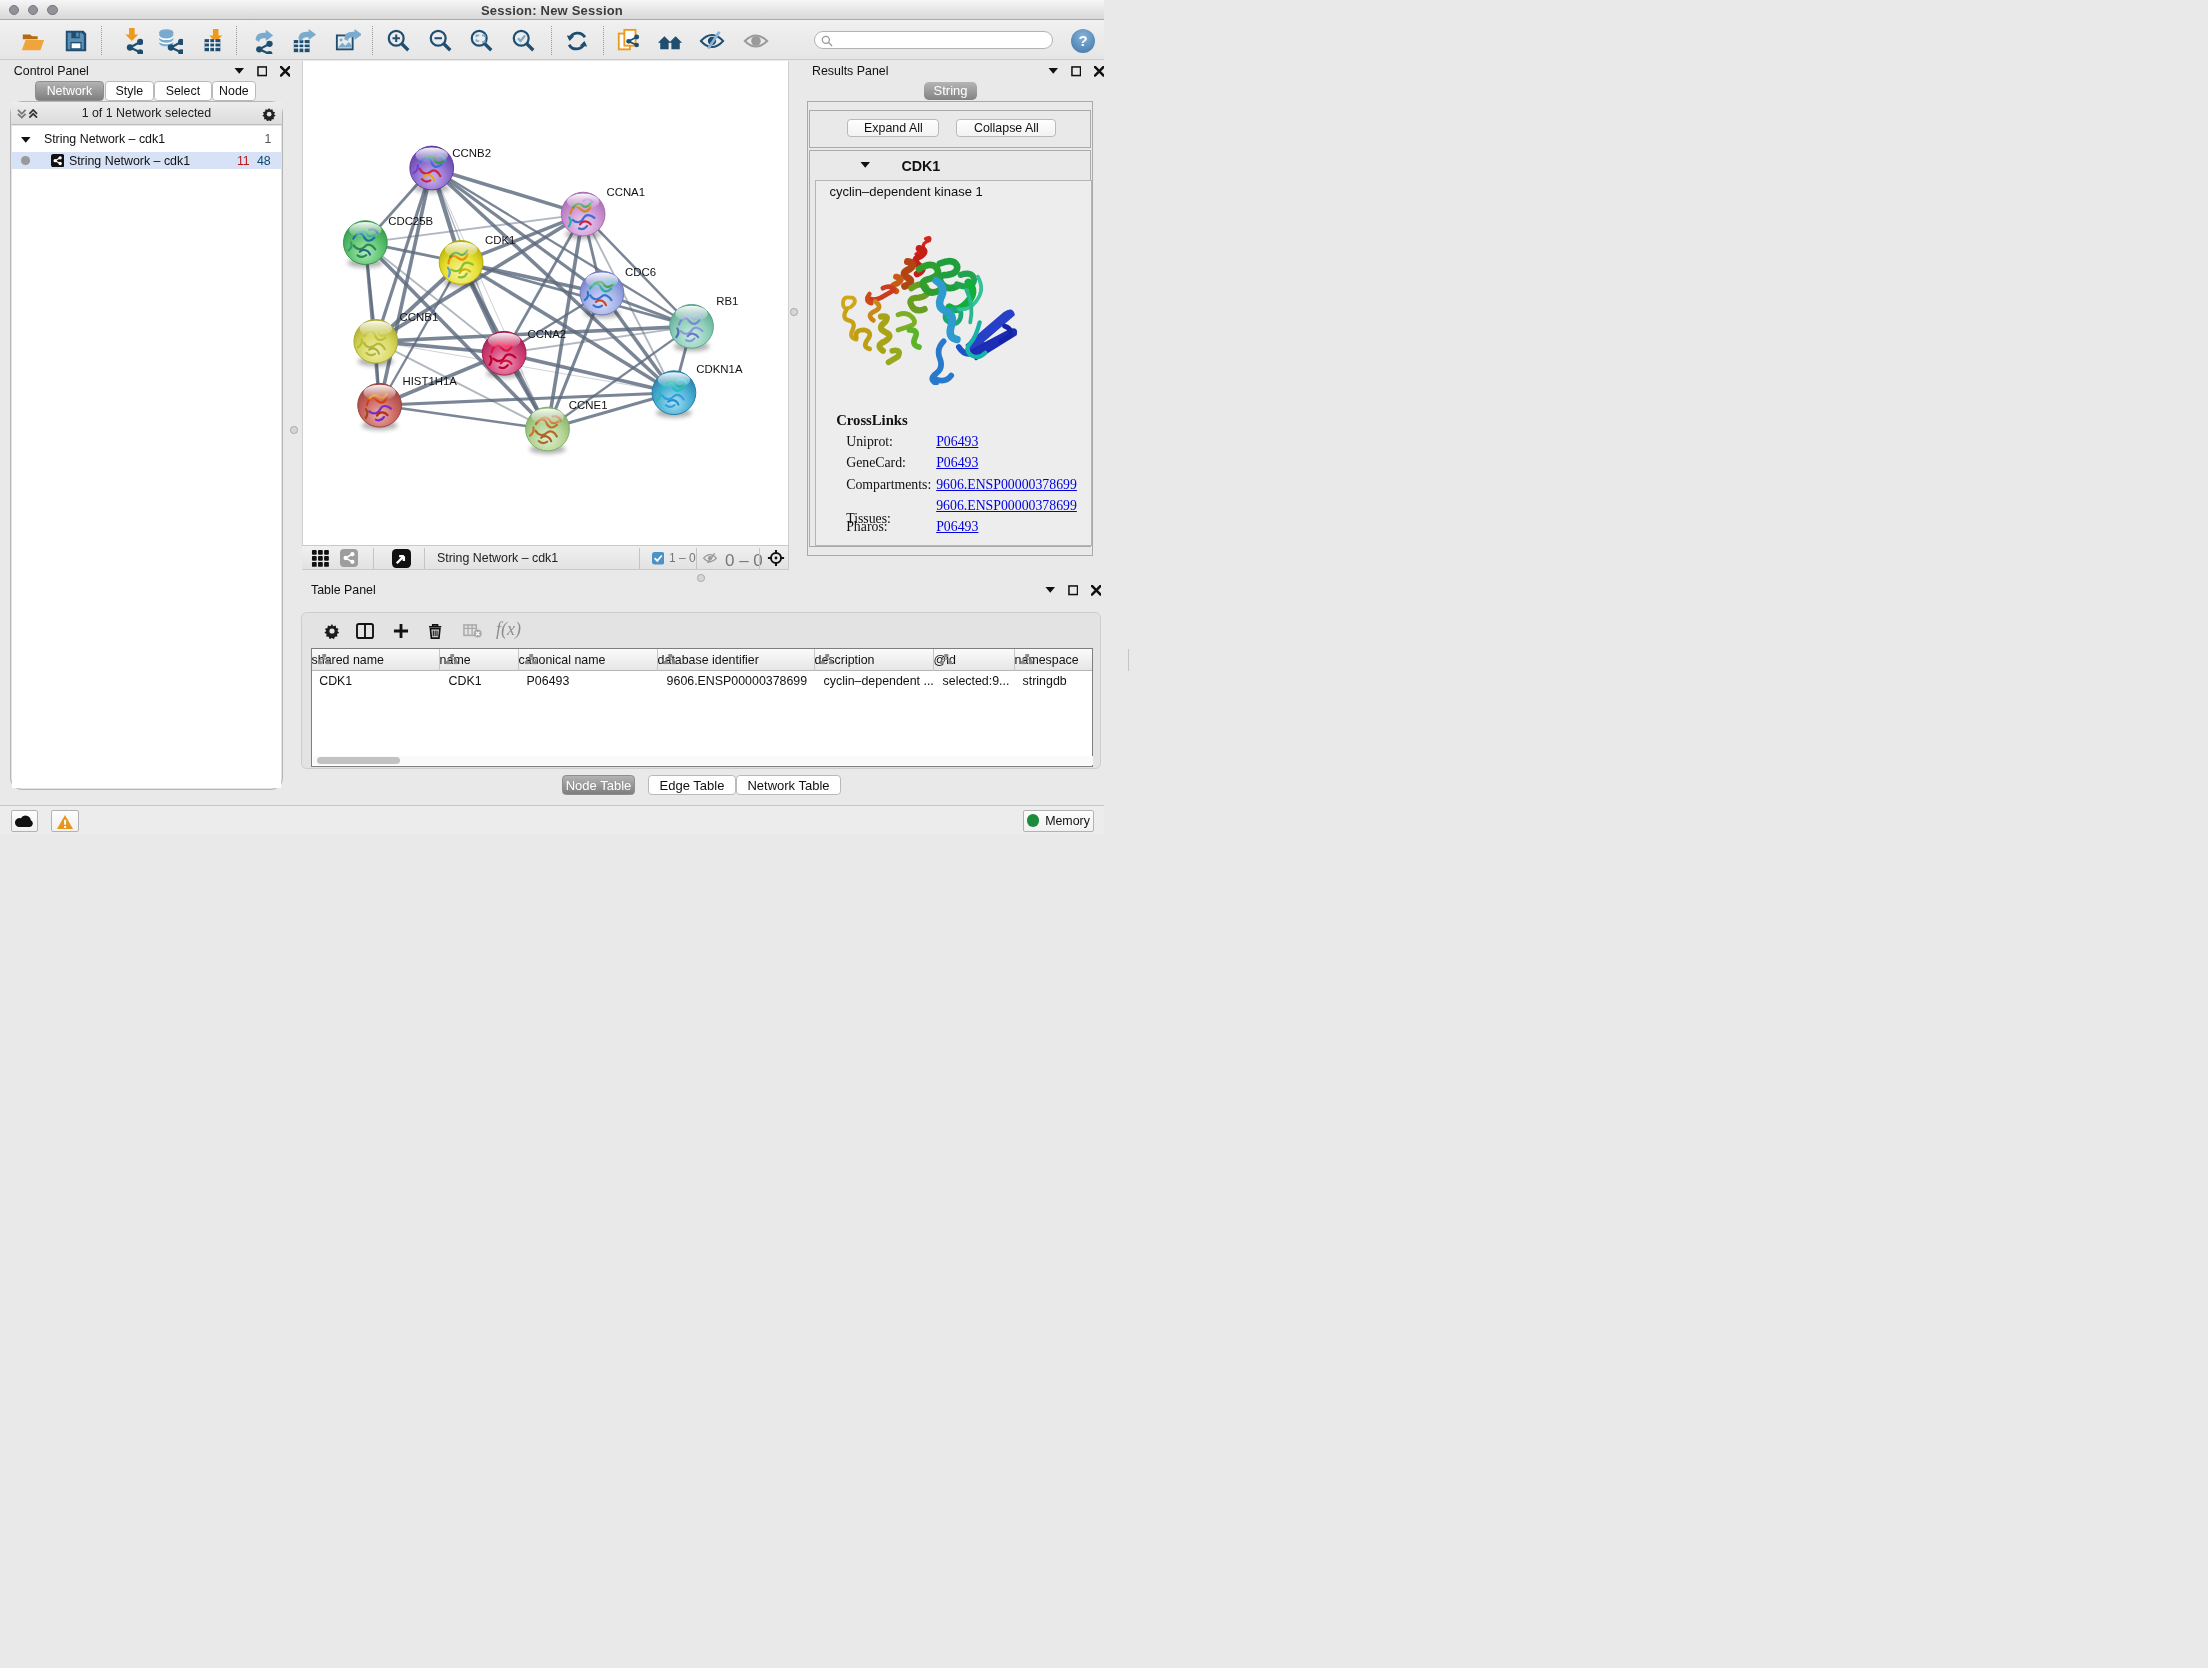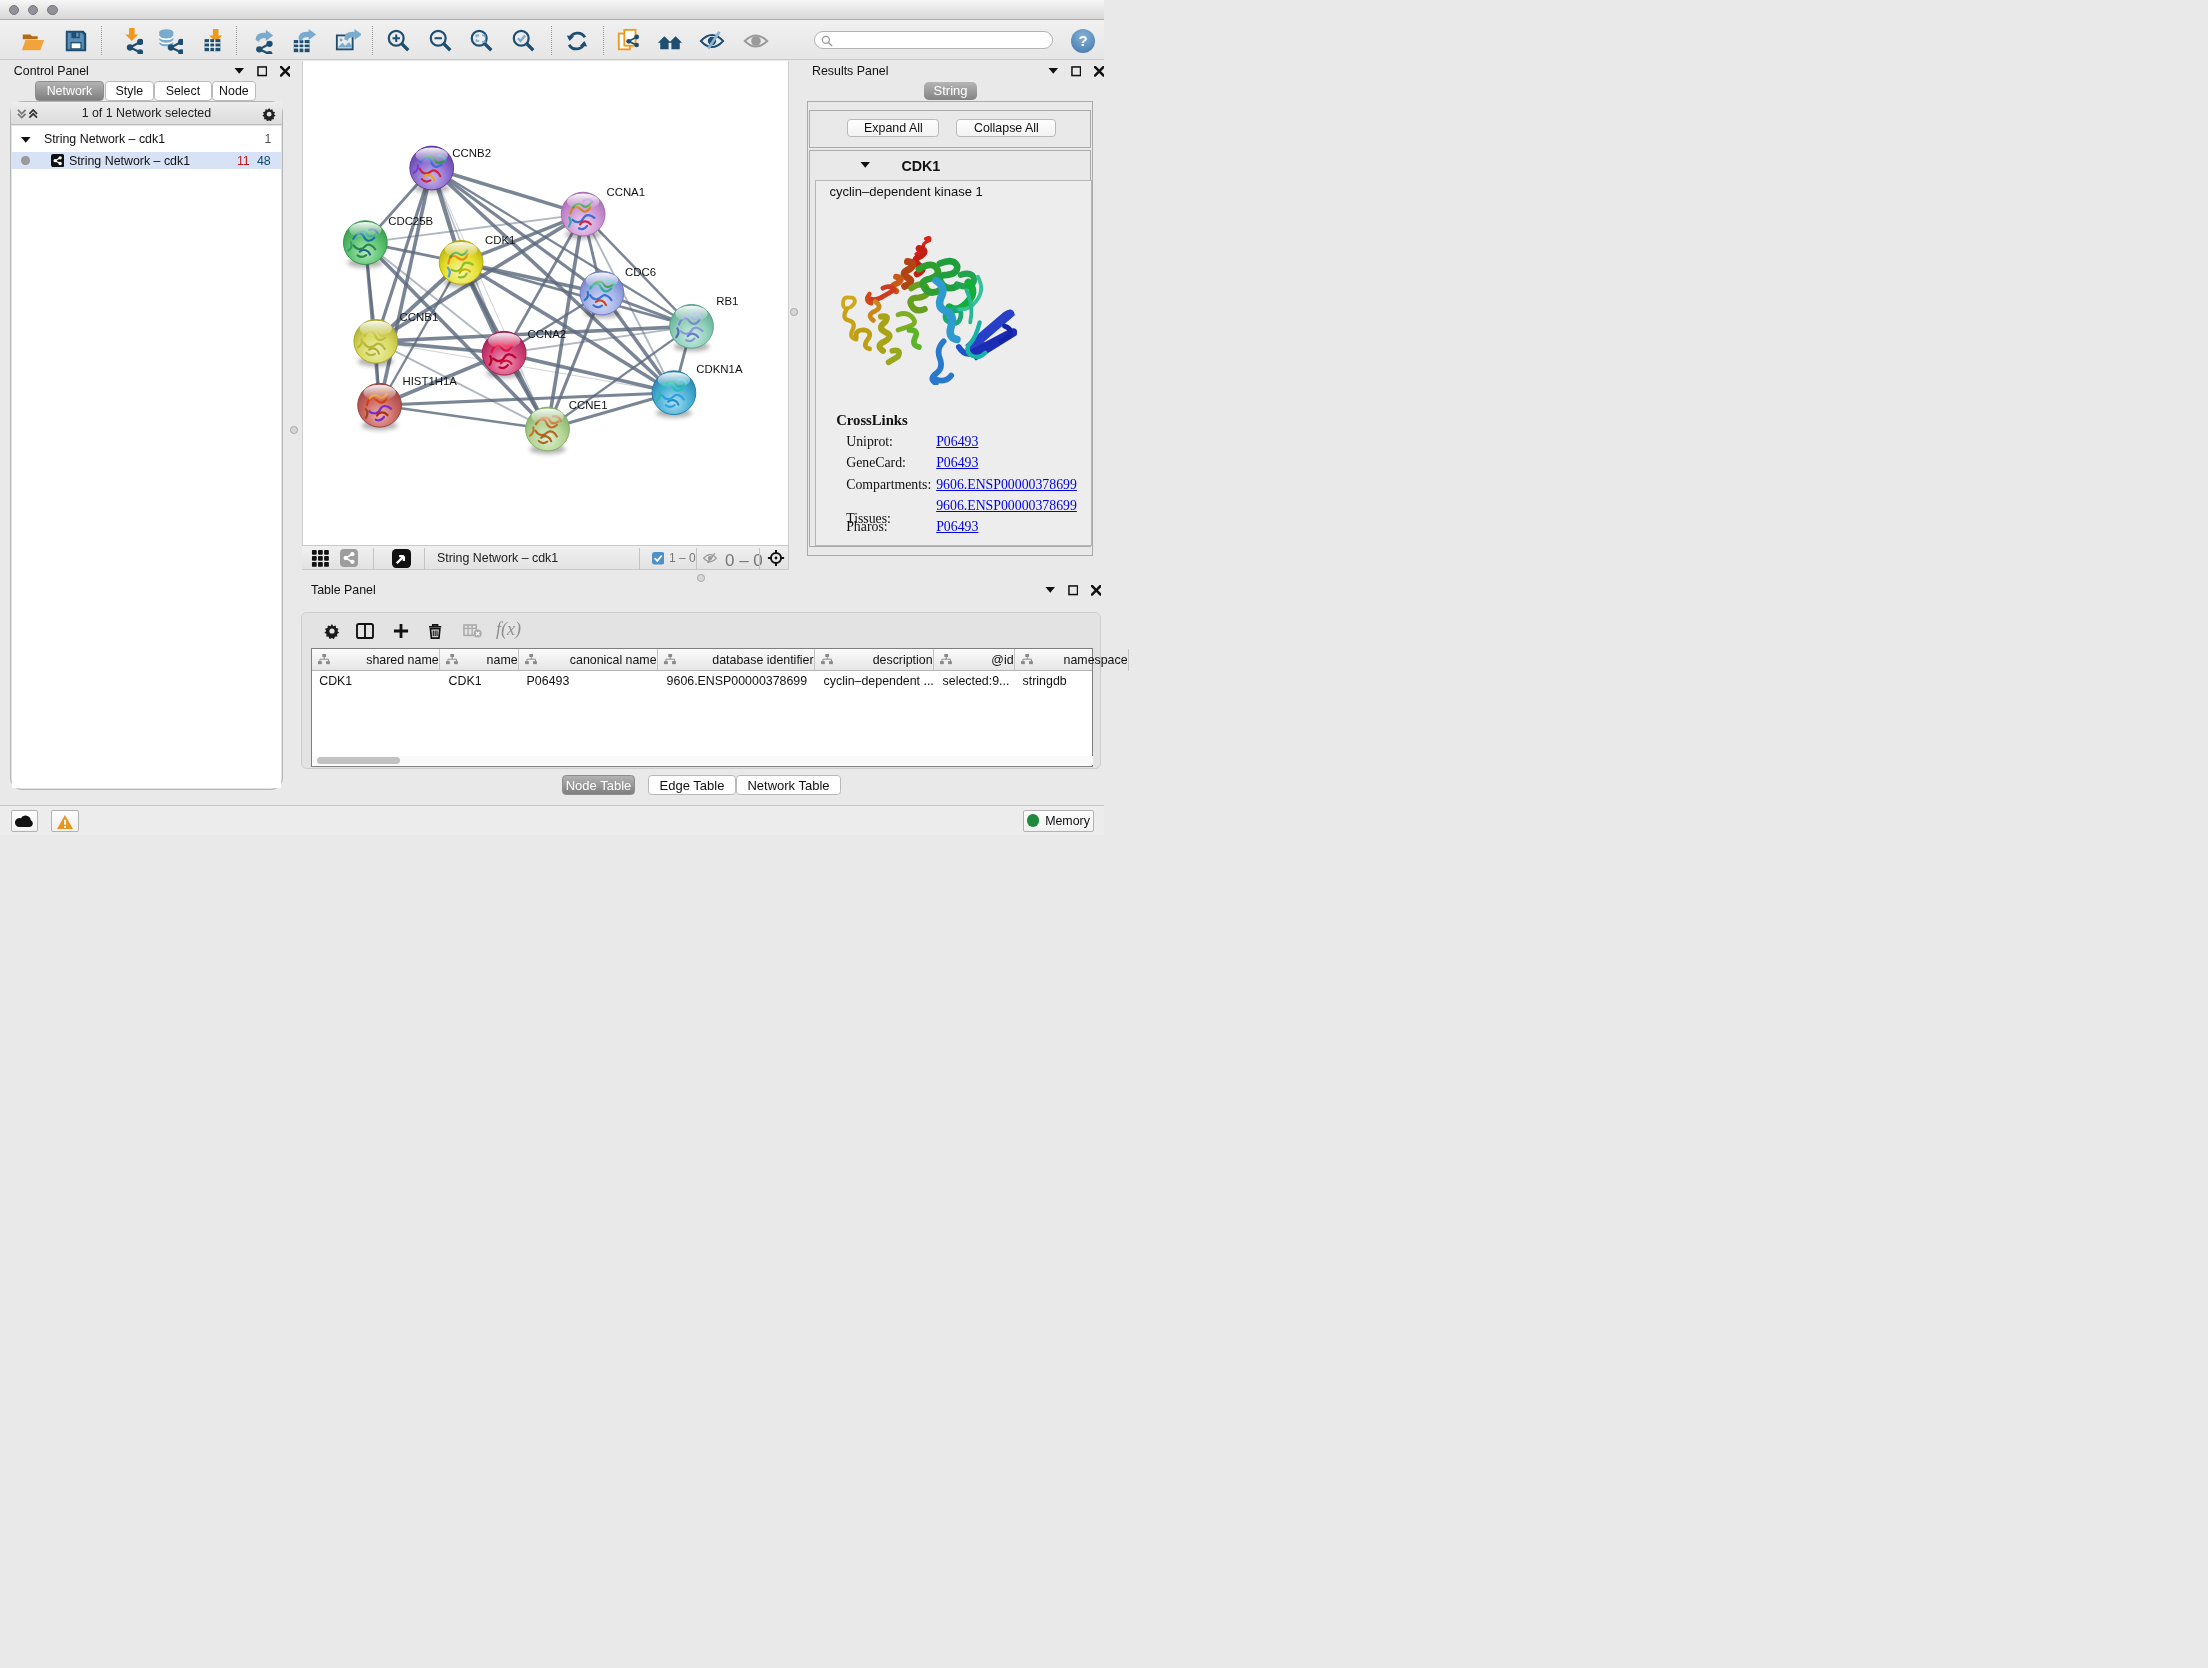--- a/index.html
+++ b/index.html
@@ -52,41 +52,42 @@
 .xl{position:absolute;font-size:13.8px;color:#111}
 .xlink{color:#0000e0;text-decoration:underline}
 
 .tpanel{position:absolute;left:300px;top:578px;width:802px;height:226px}
 .tcont{position:absolute;left:1px;top:34px;width:800px;height:157px;background:#e3e3e3;
   border:1px solid #cdcdcd;border-radius:5.7px}
 .ttool{position:absolute;left:0;top:0;width:100%;height:35px}
 .ttable{position:absolute;left:8.6px;top:35px;width:782px;height:119px;background:#fff;border:1px solid #7e7e7e}
 .thead{position:absolute;left:0;top:0;width:100%;height:22px;
   background:linear-gradient(#fbfbfb,#e6e6e6);border-bottom:1px solid #b5b5b5;font-size:12.4px;color:#111}
-.thcell{position:absolute;top:0;height:22px;border-right:1px solid #c5c5c5;text-align:right;line-height:22px}
+.thcell{position:absolute;top:0;height:22px;border-right:1px solid #c5c5c5;text-align:left;line-height:22px}
 .trow{position:absolute;left:0;top:22.4px;width:100%;height:20px;font-size:12.4px;color:#111}
 .tscroll{position:absolute;left:1px;bottom:1px;height:9.5px;width:780px;background:#fafafa}
 .tthumb{position:absolute;left:4.8px;top:1.4px;width:83px;height:6.7px;border-radius:3.8px;background:#c2c2c2}
 .btab{position:absolute;top:0;height:19.5px;background:#fff;border:1px solid #b9b9b9;border-radius:3.8px;
   font-size:13px;color:#111;text-align:center;line-height:19px}
 .btab.sel{background:linear-gradient(#b3b3b3,#7e7e7e);color:#fff;border-color:#8e8e8e}
 
 .statusbar{position:absolute;left:0;top:805px;width:1104px;height:29.5px;background:#ececec;border-top:1px solid #c6c6c6}
 .sbtn{position:absolute;top:3.8px;width:27.6px;height:22.4px;background:linear-gradient(#fdfdfd,#f1f1f1);
   border:1px solid #b2b2b2;border-radius:1.9px;text-align:center}
 .membtn{position:absolute;left:1023px;top:3.8px;width:71px;height:22.4px;background:linear-gradient(#fdfdfd,#f1f1f1);
   border:1px solid #b2b2b2;border-radius:1.9px;font-size:12.4px;color:#111;line-height:21px;text-align:center}
 .handle{position:absolute;width:7.6px;height:7.6px;border-radius:50%;background:#d6d6d6;border:1px solid #a8a8a8}
 .winbtns{position:absolute;display:flex;gap:12.4px;align-items:center}
 </style></head>
 <body>
 <div class="titlebar">
   <div class="tl" style="left:8.6px"></div>
     <div class="tl" style="left:27.6px"></div>
     <div class="tl" style="left:47px"></div>
+  <div class="title">Session: New Session</div>
 </div>
 <div class="toolbar">
 <div class="ti" style="left:20px;top:8px;width:26px;height:26px"><svg width="100%" height="100%" viewBox="0 0 28 28">
         <path d="M3,7 h8 l2,2 h6 v3 h-16 z" fill="#b46a10"></path>
         <path d="M2,24 l4,-11 h20 l-4,11 z" fill="#f0a53c"></path>
       </svg></div>
 <div class="ti" style="left:63px;top:8px;width:26px;height:26px"><svg width="100%" height="100%" viewBox="0 0 28 28">
         <path d="M3,3 h19 l3,3 v19 h-22 z" fill="#1f4e70"></path>
         <path d="M5,5 h15 l2.5,2.5 v15.5 h-17.5 z" fill="#5b8fb5"></path>
         <rect x="9" y="4" width="9" height="7" fill="#1f4e70"></rect>

